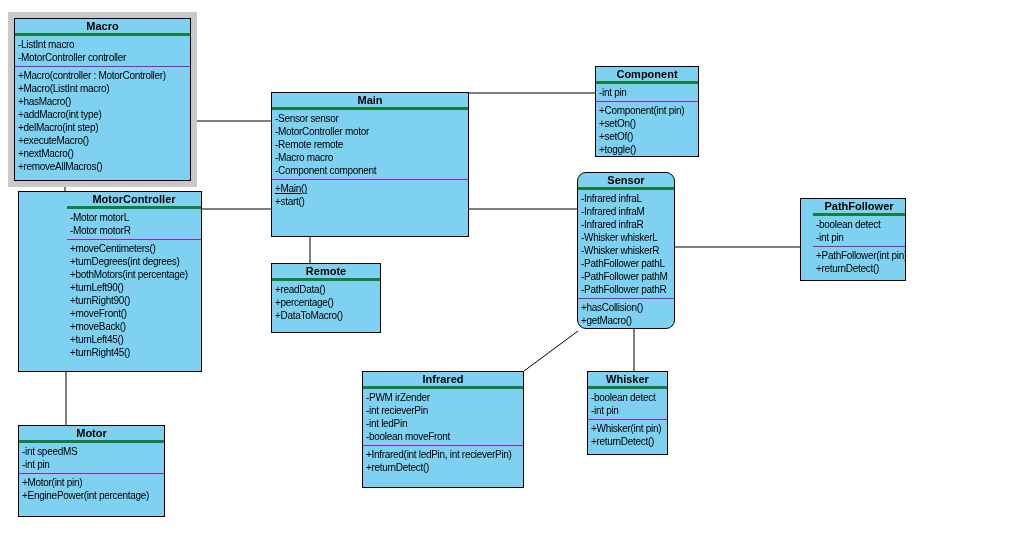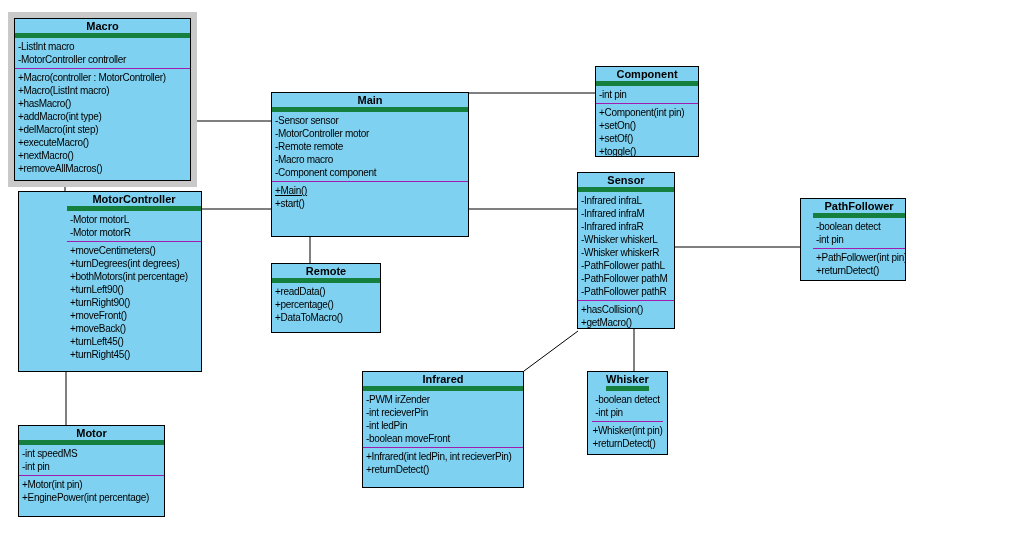--- a/index.html
+++ b/index.html
@@ -9,21 +9,21 @@
   }
   .connector-layer{position:absolute;left:0;top:0;width:1018px;height:537px;}
   .connector-layer line{stroke:#000;stroke-width:1;}
   .uml-class{
     position:absolute;background:#7ed1f0;border:1px solid #000;
     box-sizing:border-box;display:flex;flex-direction:column;overflow:hidden;
   }
   .uml-class.selected{box-shadow:0 0 0 6px #c9c9c9;}
   .uml-title{
     flex:none;font-size:11px;font-weight:bold;text-align:center;
-    height:14px;line-height:14px;border-bottom:5px solid #15803d;white-space:nowrap;
+    height:14px;line-height:14px;border-bottom:3px solid #15803d;white-space:nowrap;
   }
   .uml-attrs{flex:none;border-bottom:1px solid #a21caf;padding:2px 0;}
   .uml-methods{flex:1;padding:2px 0;}
   .uml-row{
     font-size:10px;line-height:13px;padding:0 3px;
     white-space:nowrap;letter-spacing:-0.3px;
   }
   .uml-row.u{text-decoration:underline;}
 </style>
 </head>
@@ -116,21 +116,21 @@
       <div class="uml-attrs">
         <div class="uml-row">-int pin</div>
       </div>
       <div class="uml-methods">
         <div class="uml-row">+Component(int pin)</div>
         <div class="uml-row">+setOn()</div>
         <div class="uml-row">+setOf()</div>
         <div class="uml-row">+toggle()</div>
       </div>
     </div>
-    <div class="uml-class" style="left: 577px; top: 172px; width: 98px; height: 157px;">
+    <div class="uml-class" style="left: 577px; top: 172px; width: 98px; height: 157px; border-radius: 9px;">
       <div class="uml-title">Sensor</div>
       <div class="uml-attrs">
         <div class="uml-row">-Infrared infraL</div>
         <div class="uml-row">-Infrared infraM</div>
         <div class="uml-row">-Infrared infraR</div>
         <div class="uml-row">-Whisker whiskerL</div>
         <div class="uml-row">-Whisker whiskerR</div>
         <div class="uml-row">-PathFollower pathL</div>
         <div class="uml-row">-PathFollower pathM</div>
         <div class="uml-row">-PathFollower pathR</div>
@@ -157,21 +157,21 @@
         <div class="uml-row">-PWM irZender</div>
         <div class="uml-row">-int recieverPin</div>
         <div class="uml-row">-int ledPin</div>
         <div class="uml-row">-boolean moveFront</div>
       </div>
       <div class="uml-methods">
         <div class="uml-row">+Infrared(int ledPin, int recieverPin)</div>
         <div class="uml-row">+returnDetect()</div>
       </div>
     </div>
-    <div class="uml-class" style="left: 587px; top: 371px; width: 81px; height: 84px; align-items: center;">
+    <div class="uml-class" style="left: 587px; top: 371px; width: 81px; height: 84px;">
       <div class="uml-title">Whisker</div>
       <div class="uml-attrs">
         <div class="uml-row">-boolean detect</div>
         <div class="uml-row">-int pin</div>
       </div>
       <div class="uml-methods">
         <div class="uml-row">+Whisker(int pin)</div>
         <div class="uml-row">+returnDetect()</div>
       </div>
     </div>

